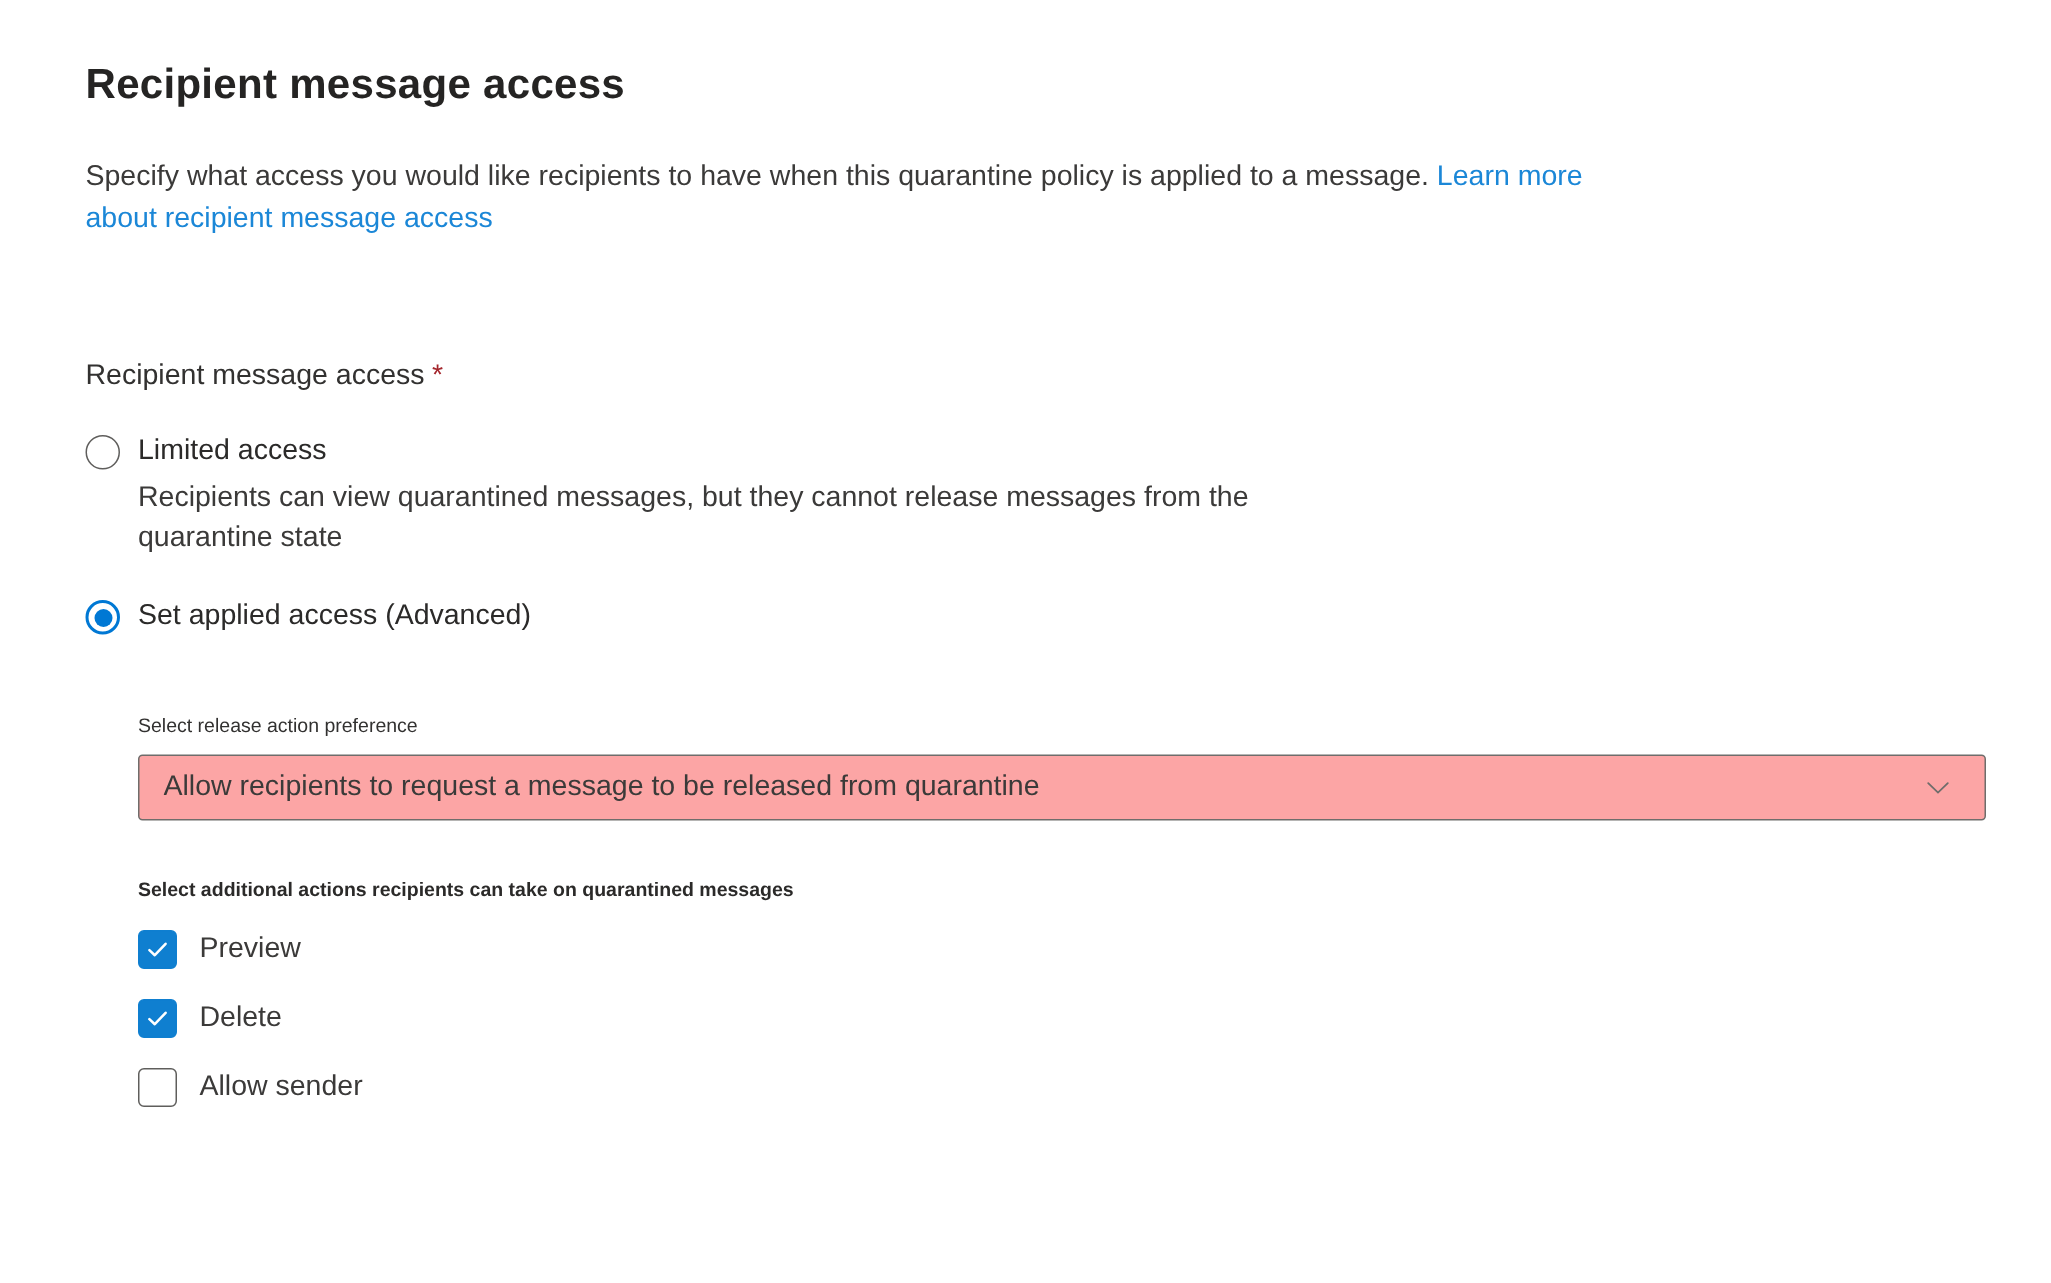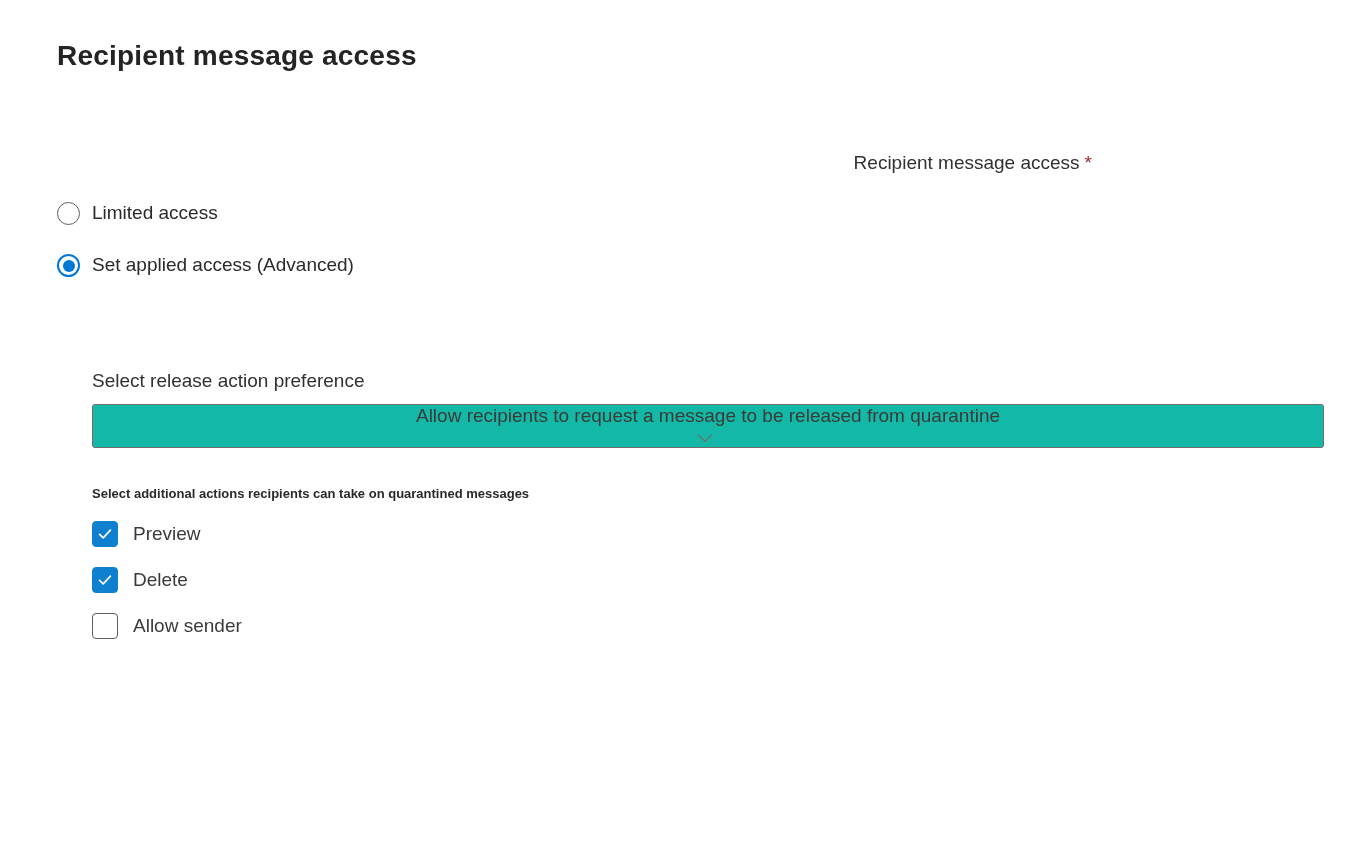--- a/index.html
+++ b/index.html
@@ -30,21 +30,20 @@
   }
   .link {
     color: #1b87d7;
     text-decoration: none;
     cursor: pointer;
   }
   .field-label {
     margin-top: 80px;
     font-size: 19px;
     color: #323130;
-    text-align: right;
   }
   .required {
     color: #a4262c;
     margin-left: 5px;
   }
   .radio-option {
     margin-top: 26px;
     display: flex;
     align-items: flex-start;
   }
@@ -87,36 +86,35 @@
     margin-top: 4px;
     font-size: 19px;
     line-height: 27px;
     color: #3b3a39;
     max-width: 755px;
   }
   .advanced-section {
     margin-left: 35px;
   }
   .select-label {
-    margin-top: 92px;
-    font-size: 19px;
+    margin-top: 52px;
+    font-size: 13px;
     color: #323130;
   }
   .dropdown {
     margin-top: 12px;
     width: 1232px;
     height: 44px;
     border: 1px solid #6f6d6b;
     border-radius: 3px;
-    background: #14b8a6;
+    background: #fca5a5;
     display: flex;
     align-items: center;
     padding: 0 16px;
     cursor: pointer;
-    flex-direction: column;
   }
   .dropdown-value {
     font-size: 19px;
     color: #3b3a39;
     flex: 1 1 auto;
     white-space: nowrap;
     overflow: hidden;
   }
   .chevron-icon {
     flex: 0 0 auto;
@@ -157,29 +155,32 @@
     color: #3b3a39;
   }
 </style>
 </head>
 <body>
 
 <div class="page">
 
   <h1 class="page-title">Recipient message access</h1>
 
+  <p class="page-desc"><span>Specify what access you would like recipients to have when this quarantine policy is applied to a message.</span>
+    <a class="link">Learn more about recipient message access</a></p>
 
   <div class="field-label">
     <span>Recipient message access</span><span class="required">*</span>
   </div>
 
   <div class="radio-option">
     <div class="radio-circle"></div>
     <div class="radio-body">
       <div class="radio-title">Limited access</div>
+      <div class="radio-desc">Recipients can view quarantined messages, but they cannot release messages from the quarantine state</div>
     </div>
   </div>
 
   <div class="radio-option">
     <div class="radio-circle selected"></div>
     <div class="radio-body">
       <div class="radio-title">Set applied access (Advanced)</div>
     </div>
   </div>
 

